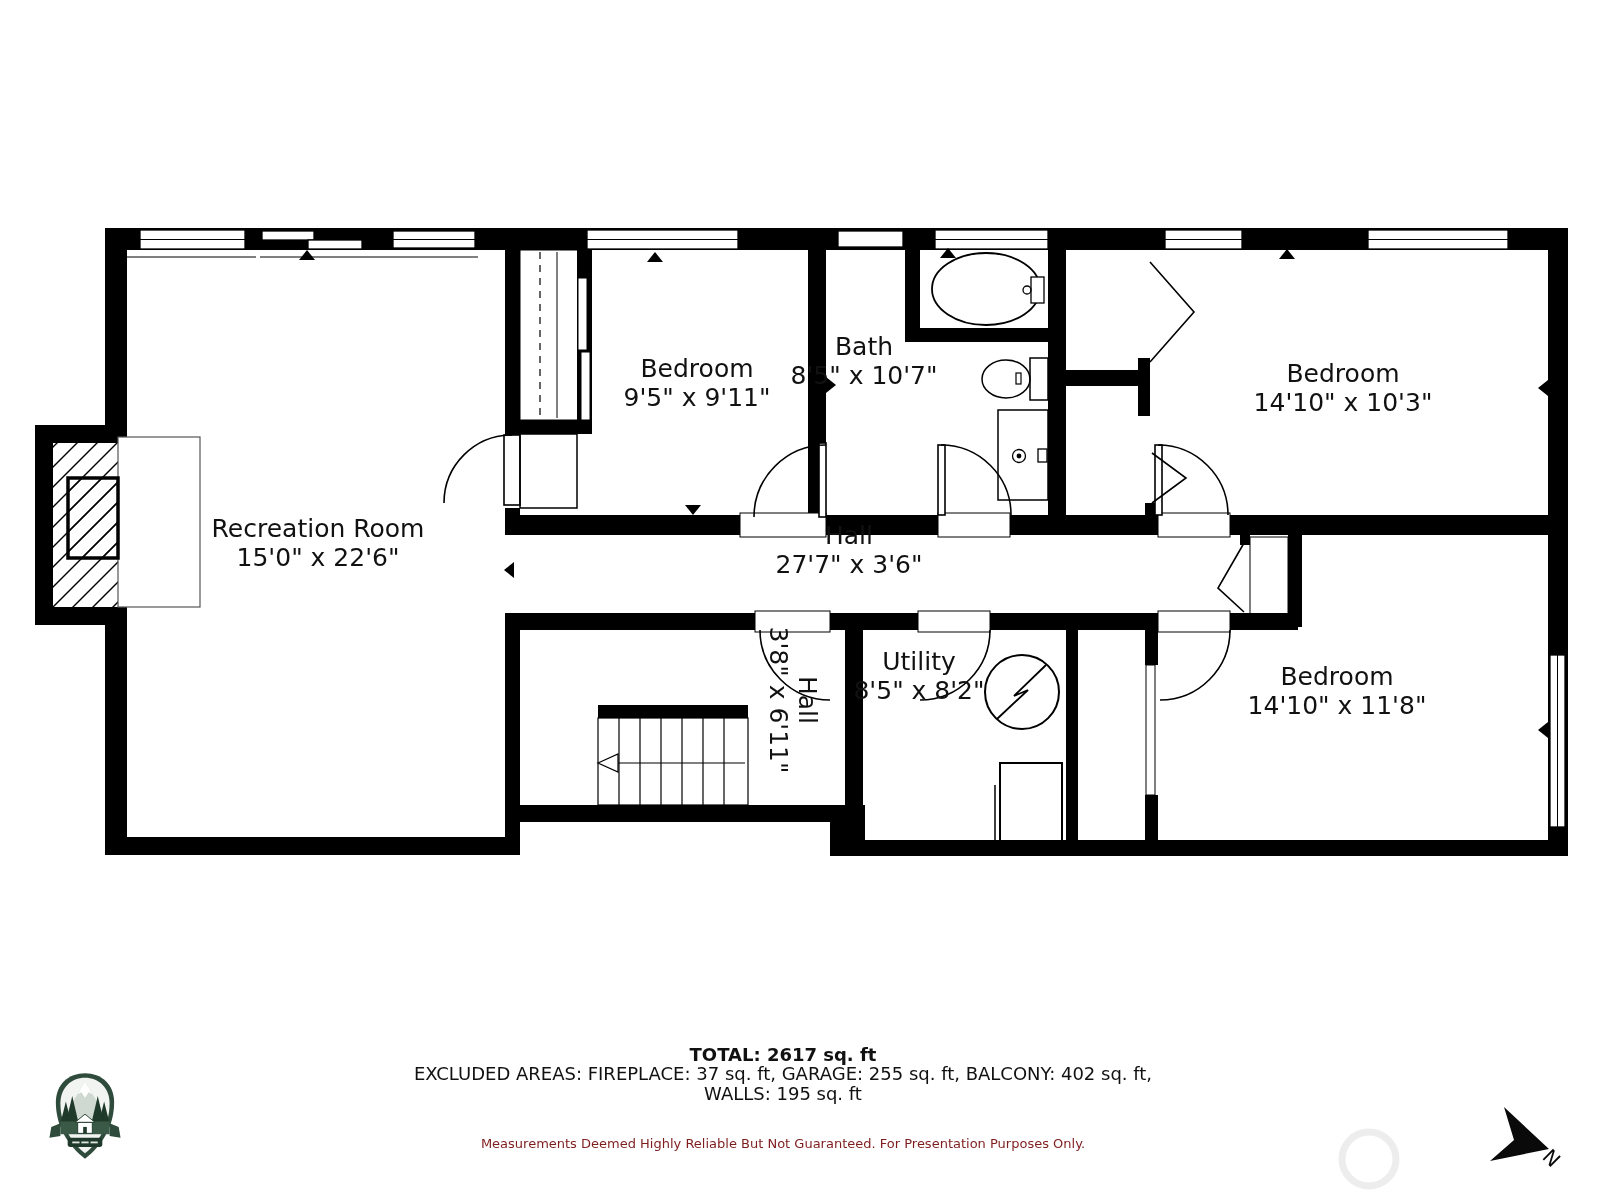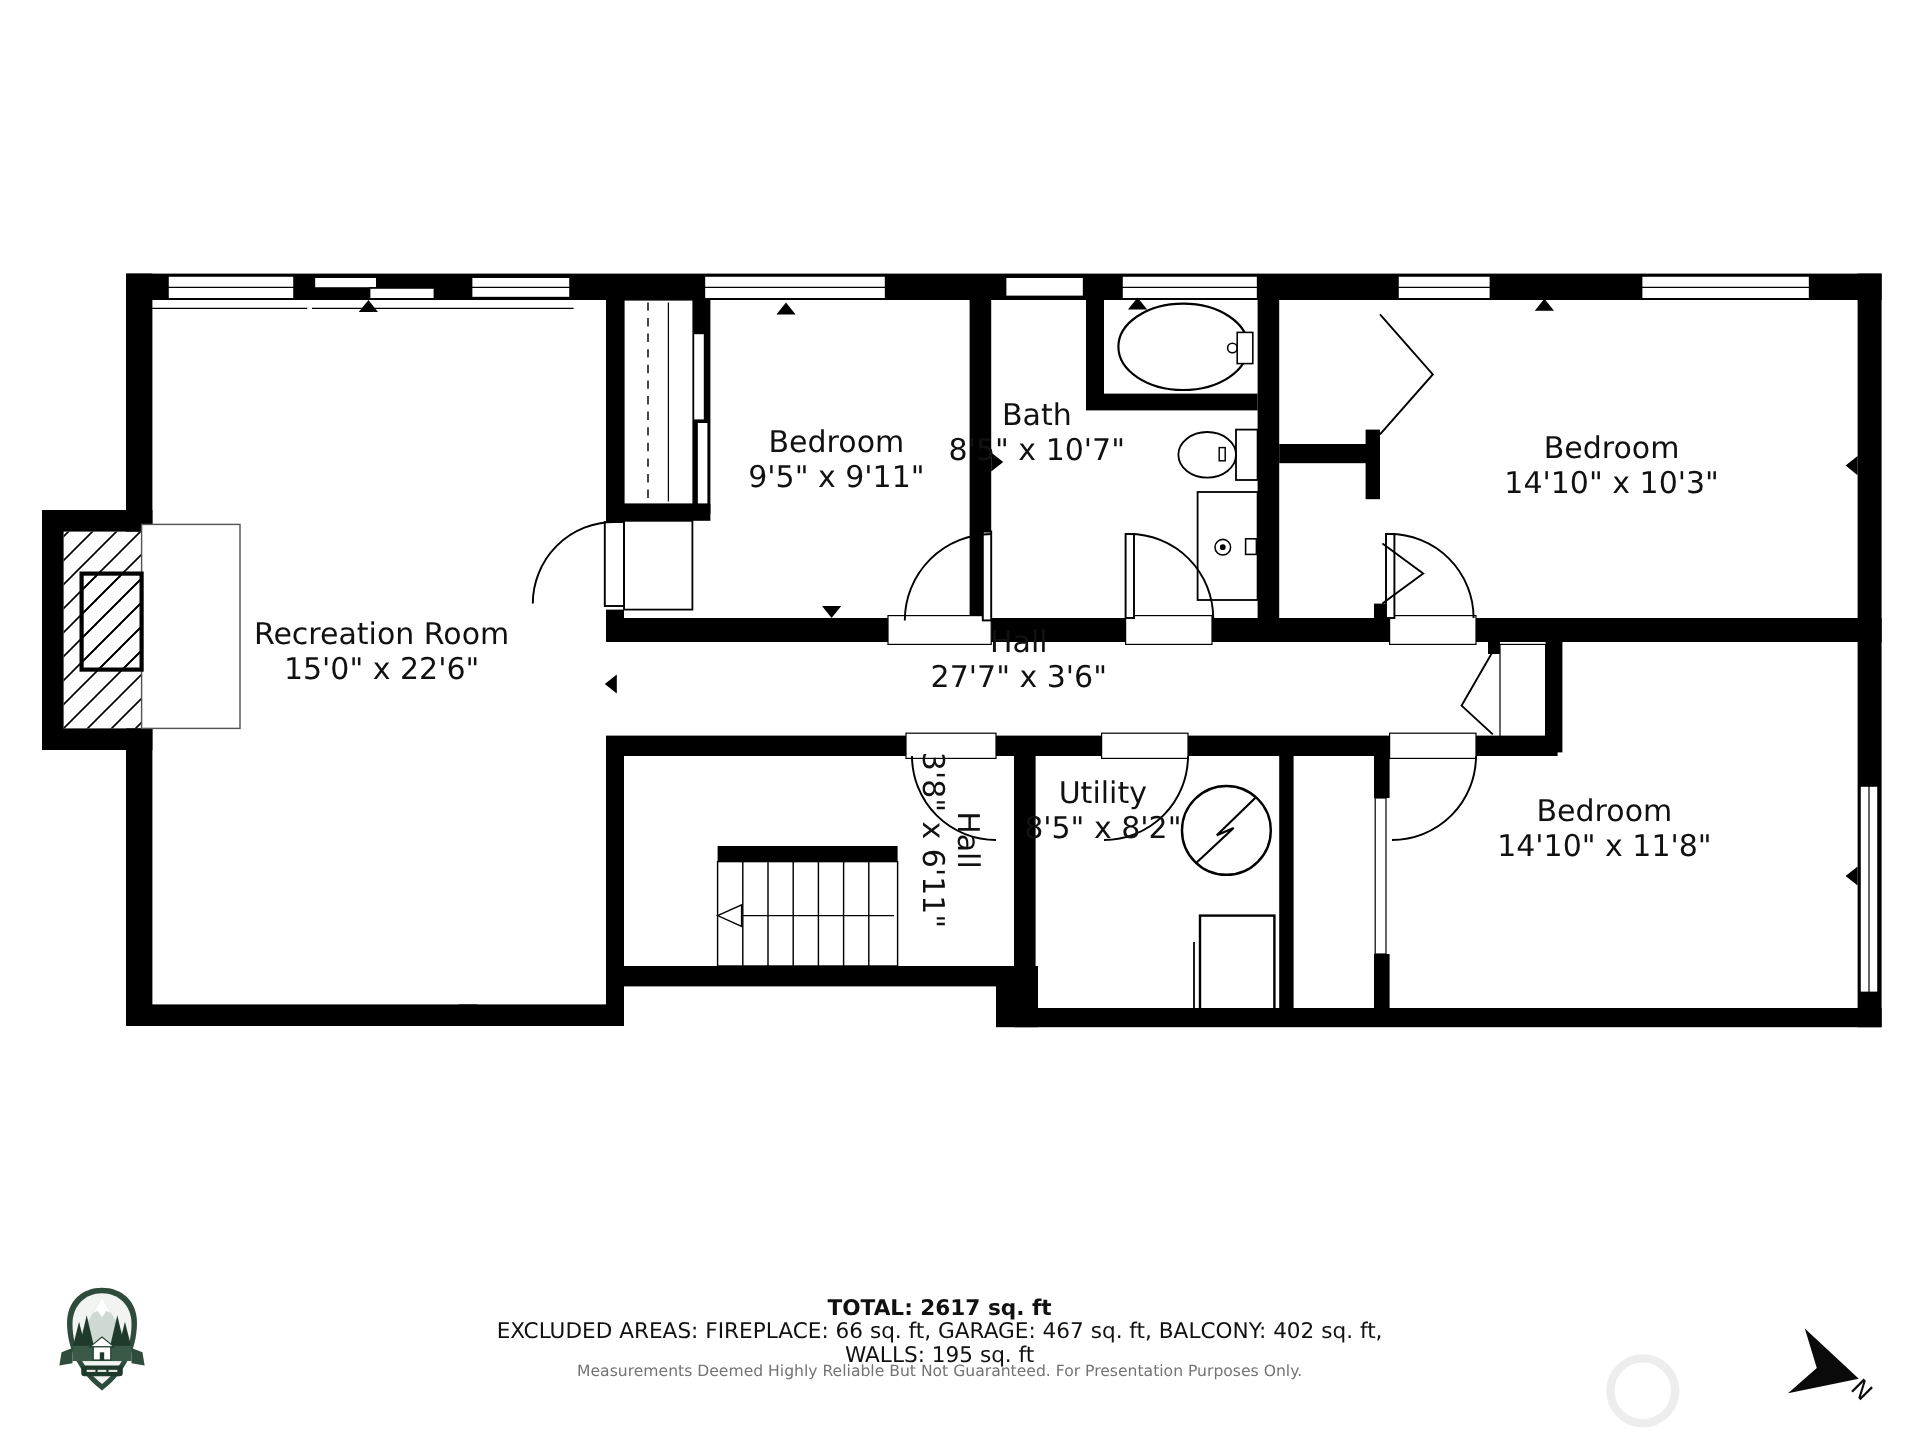--- a/index.html
+++ b/index.html
@@ -3,26 +3,26 @@
 <meta charset="utf-8">
 <style>
   html,body{margin:0;padding:0;background:#fff;}
   .stage{position:relative;width:1600px;height:1200px;background:#fff;overflow:hidden;
          font-family:"DejaVu Sans","Liberation Sans",sans-serif;color:#111;}
   .plan-svg{position:absolute;left:0;top:0;}
   .room-label{position:absolute;transform:translate(-50%,-50%);text-align:center;
               white-space:nowrap;font-size:25px;line-height:1.14;color:#111;}
   .room-label.rot{transform:translate(-50%,-50%) rotate(90deg);}
   .room-label .dims{font-size:25px;}
-  .summary{position:absolute;left:283px;top:1082px;width:1000px;text-align:center;
+  .summary{position:absolute;left:283px;top:1046px;width:1000px;text-align:center;
            font-size:18px;line-height:1.02;color:#111;}
   .summary .line{margin:0 0 1px 0;}
   .summary .total{font-weight:bold;}
   .disclaimer{position:absolute;left:283px;top:1136px;width:1000px;text-align:center;
-              font-size:13px;color:#737373;}
+              font-size:13px;color:#7f1d1d;}
   .north-label{position:absolute;left:1544px;top:1146px;font-size:20px;
                transform:rotate(45deg);color:#0a0a0a;}
   .logo{position:absolute;left:44px;top:1066px;}
 </style>
 </head>
 <body>
 
 <div class="stage">
 
   <svg class="plan-svg" width="1600" height="1200" viewBox="0 0 1600 1200">
@@ -264,21 +264,21 @@
     <div>Utility</div>
     <div class="dims">8'5" x 8'2"</div>
   </div>
   <div class="room-label" style="left:1337px;top:691px;">
     <div>Bedroom</div>
     <div class="dims">14'10" x 11'8"</div>
   </div>
 
   <div class="summary">
     <div class="line total">TOTAL: 2617 sq. ft</div>
-    <div class="line">EXCLUDED AREAS: FIREPLACE: 66 sq. ft, GARAGE: 467 sq. ft, BALCONY: 402 sq. ft,</div>
+    <div class="line">EXCLUDED AREAS: FIREPLACE: 37 sq. ft, GARAGE: 255 sq. ft, BALCONY: 402 sq. ft,</div>
     <div class="line">WALLS: 195 sq. ft</div>
   </div>
   <div class="disclaimer">Measurements Deemed Highly Reliable But Not Guaranteed. For Presentation Purposes Only.</div>
 
   <div class="north-label">N</div>
 
   <svg class="logo" width="82" height="100" viewBox="0 0 90 100">
     <path d="M45,3 C63,3 77,15 77,35 C77,62 63,83 45,97 C27,83 13,62 13,35 C13,15 27,3 45,3 Z" fill="#2e4b3b"></path>
     <path d="M45,8 C60,8 72,19 72,36 C72,60 60,79 45,91 C30,79 18,60 18,36 C18,19 30,8 45,8 Z" fill="#f2f4f2"></path>
     <polygon points="45,12 70,54 20,54" fill="#cfd8d1"></polygon>

